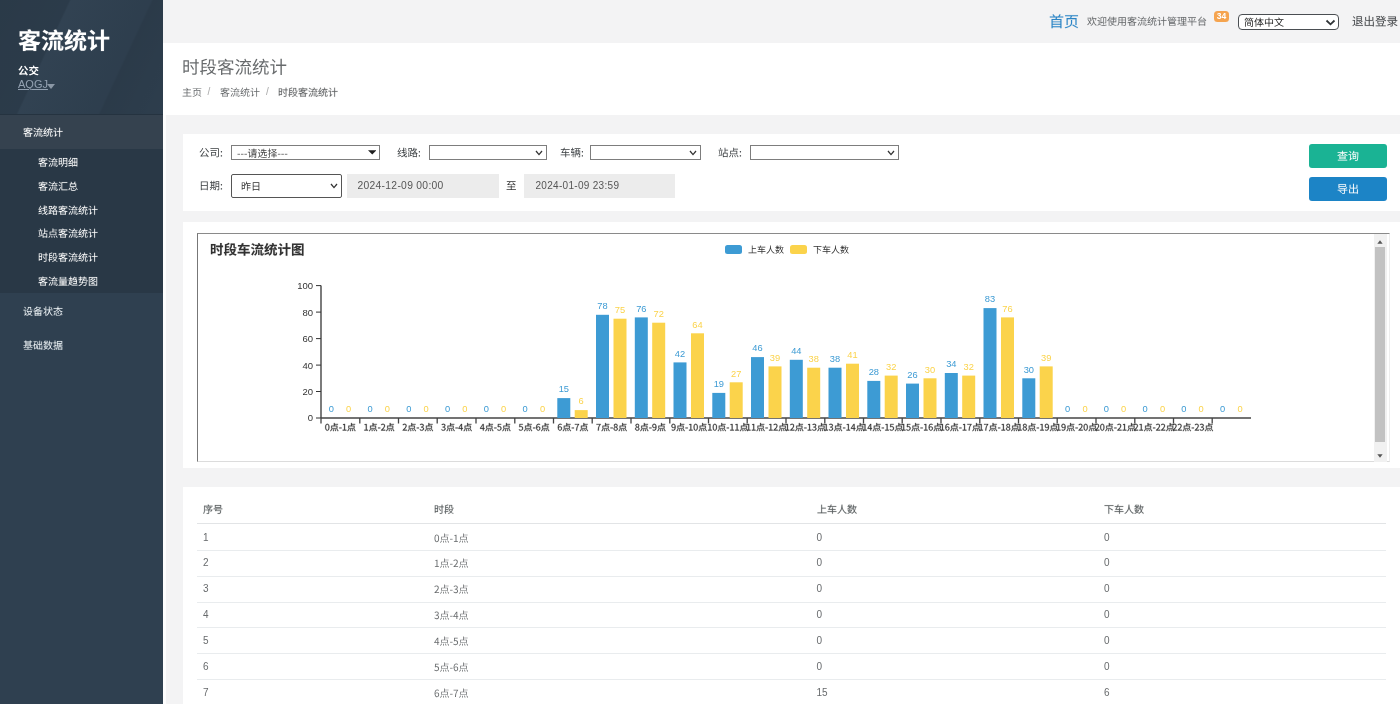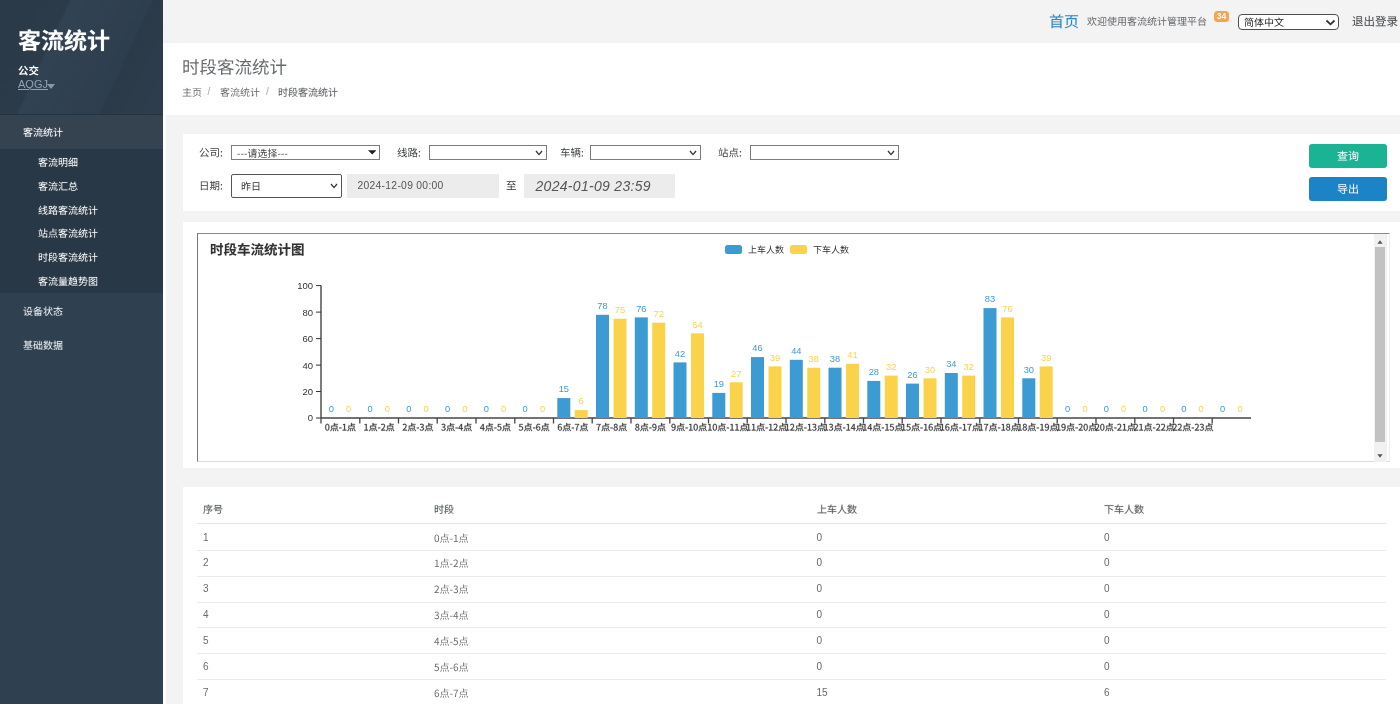--- a/index.html
+++ b/index.html
@@ -360,21 +360,21 @@
   </div>
 <div class="ab" style="left:346.5px;top:174px;width:152px;height:24px;background:#ececec"></div>
 <div class="ab t" style="left:357.5px;top:179.08px;font-size:10.3px;color:#555;line-height:14.8px;letter-spacing:0.3px;">2024-12-09 00:00</div>
 <div class="ab" style="left:498.5px;top:174px;width:25.5px;height:24px;background:#fff"></div>
 <div class="ab" style="left:505.8px;top:179.44px">
     <svg class="z " style="width:10.5px;height:13.12px;" viewBox="0 -1000 1000 1250" fill="#333">
       <use href="#r81F3" x="0"></use>
     </svg>
   </div>
 <div class="ab" style="left:524px;top:174px;width:150.5px;height:24px;background:#ececec"></div>
-<div class="ab t" style="left:535.5px;top:179.08px;font-size:14px;color:#555;line-height:14.8px;letter-spacing:0.3px;font-style:italic;">2024-01-09 23:59</div>
+<div class="ab t" style="left:535.5px;top:179.08px;font-size:10px;color:#555;line-height:14.8px;letter-spacing:0.3px;">2024-01-09 23:59</div>
 <div class="ab" style="left:1309px;top:143.5px;width:78px;height:24.5px;background:#1ab394;border-radius:3px"></div>
 <div class="ab" style="left:1337.0px;top:148.93px">
     <svg class="z " style="width:22.0px;height:13.75px;" viewBox="0 -1000 2000 1250" fill="#fff" stroke="#fff" stroke-width="8">
       <use href="#r67E5" x="0"></use>
       <use href="#r8BE2" x="1000"></use>
     </svg>
   </div>
 <div class="ab" style="left:1309px;top:176.5px;width:78px;height:24.5px;background:#1c84c6;border-radius:3px"></div>
 <div class="ab" style="left:1337.0px;top:181.93px">
     <svg class="z " style="width:22.0px;height:13.75px;" viewBox="0 -1000 2000 1250" fill="#fff" stroke="#fff" stroke-width="8">

